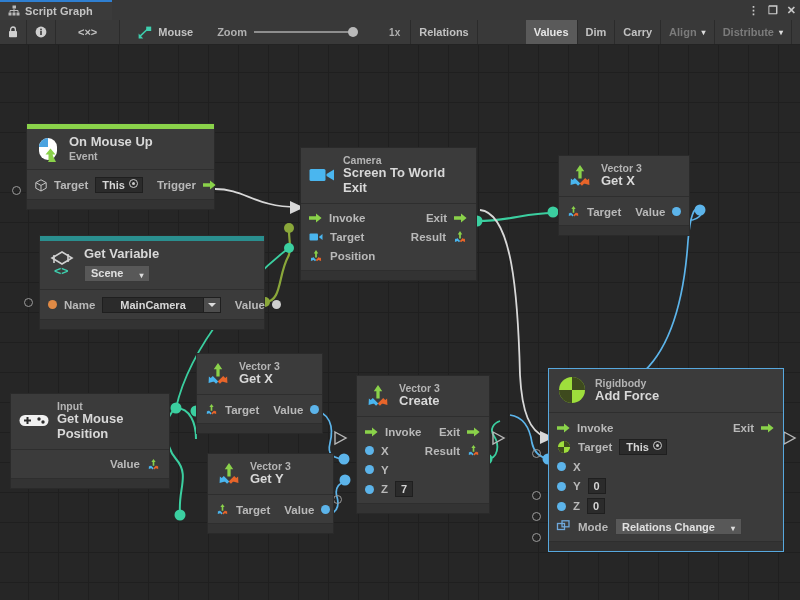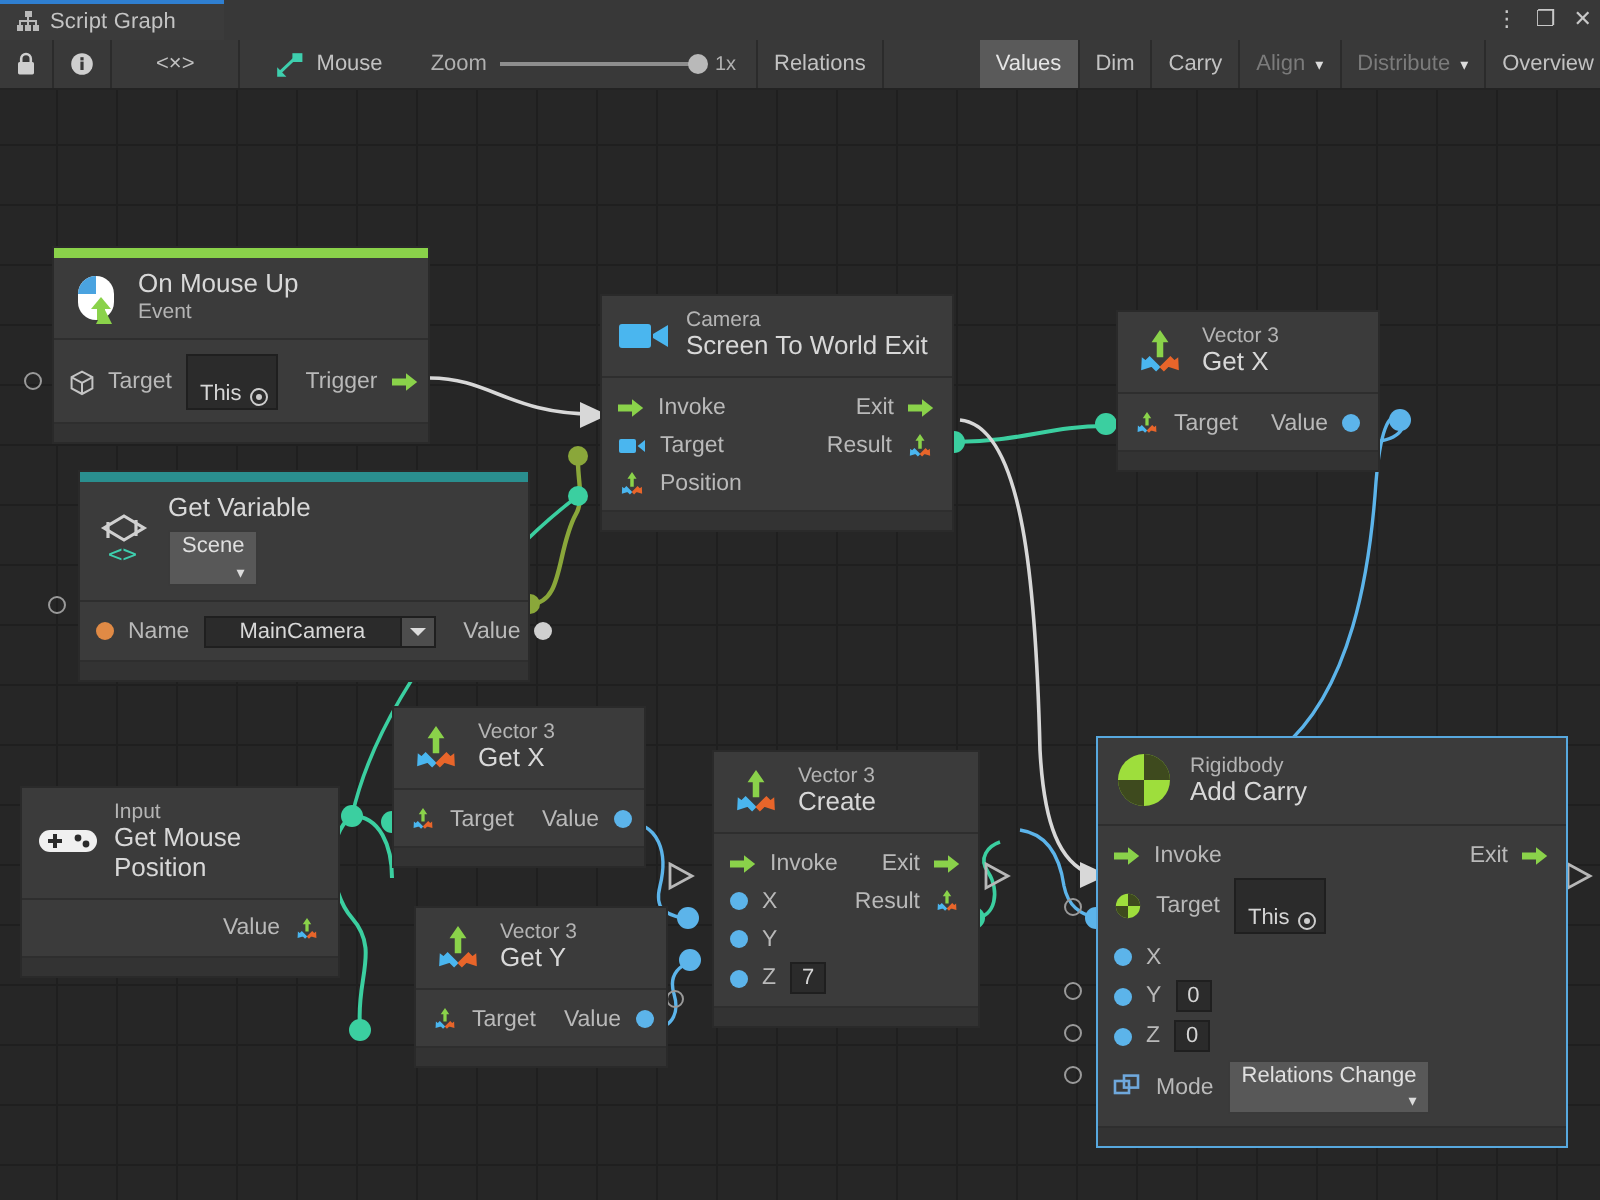--- a/index.html
+++ b/index.html
@@ -6,20 +6,21 @@
   html, body {
     width: 800px; height: 600px;
     background: #262626;
     font-family: "Liberation Sans", sans-serif;
     overflow: hidden;
   }
   #app {
     position: relative;
     width: 712px; height: 600px;
     background: #4d7c0f;
+    font-weight: bold;
   }
 
   
   .titlebar {
     position: absolute; left: 0; top: 0; width: 800px; height: 20px;
     background: #383838;
   }
   .tab {
     position: absolute; left: 0; top: 0; width: 112px; height: 20px;
     background: #3b3b3b;
@@ -57,21 +58,21 @@
   .tb-label { white-space: nowrap; }
   .zoom-wrap { display: flex; align-items: center; gap: 7px; padding: 0 10px; }
   .zoom-label { color: #b0b0b0; font-size: 11px; }
   .zoom-track {
     width: 100px; height: 2px; background: #8e8e8e; position: relative;
   }
   .zoom-knob {
     position: absolute; right: -4px; top: -4px;
     width: 10px; height: 10px; border-radius: 50%; background: #b9b9b9;
   }
-  .zoom-val { color: #b0b0b0; font-size: 10px; }
+  .zoom-val { color: #b0b0b0; font-size: 10px; margin-left: 28px; }
   .graph-name { color: #c2c2c2; font-size: 11px; }
 
   
   .canvas {
     position: absolute; left: 0; top: 45px; width: 800px; height: 555px;
     background-color: #262626;
     background-image:
       linear-gradient(to right, #1f1f1f 1px, transparent 1px),
       linear-gradient(to bottom, #1f1f1f 1px, transparent 1px);
     background-size: 30px 30px;
@@ -118,37 +119,36 @@
 
   
   .field {
     background: #2b2b2b; border: 1px solid #1f1f1f; color: #d4d4d4;
     font-size: 11px; padding: 1px 5px; display: inline-flex; align-items: center; gap: 5px;
     min-height: 16px;
   }
   .field.num { min-width: 18px; justify-content: center; padding: 1px 4px; }
   .dropdown {
     background: #585858; border: 1px solid #3a3a3a; color: #e0e0e0;
-    font-size: 11px; padding: 1px 6px; display: inline-flex; align-items: flex-end; gap: 2px;
+    font-size: 11px; padding: 1px 6px; display: inline-flex; align-items: flex-end; gap: 16px;
     min-height: 17px;
-    flex-direction: column;
   }
   .dd-caret { font-size: 8px; color: #dcdcdc; }
   .split-dd { display: inline-flex; align-items: stretch; }
   .split-dd .txt {
     background: #2b2b2b; border: 1px solid #1f1f1f; border-right: none;
     color: #d8d8d8; font-size: 11px; padding: 1px 17px; display:flex; align-items:center;
   }
   .split-dd .btn {
     background: #4d4d4d; border: 1px solid #1f1f1f; width: 18px;
     display: flex; align-items: center; justify-content: center;
   }
   .target-pill {
     background: #2b2b2b; border: 1px solid #1f1f1f; color: #d6d6d6;
-    font-size: 11px; padding: 13px 4px 1px 6px; display: inline-flex; align-items: flex-end; gap: 4px;
+    font-size: 11px; padding: 1px 4px 1px 6px; display: inline-flex; align-items: flex-start; gap: 4px;
   }
   .dot-circ {
     width: 9px; height: 9px; border-radius: 50%; border: 1.3px solid #cdcdcd;
     display: inline-flex; align-items: center; justify-content: center;
   }
   .dot-circ::after { content:""; width:3px; height:3px; border-radius:50%; background:#cdcdcd; }
 
   
   .arrow-g { width: 13px; height: 10px; flex: none; }
   .ext-arrow { position: absolute; pointer-events: none; }
@@ -639,21 +639,21 @@
       <div class="node-head">
         <span style="display:flex">
           <svg width="30" height="30" viewBox="0 0 30 30">
             <circle cx="15" cy="15" r="13" fill="#9ede3c"></circle>
             <path d="M15 2 A13 13 0 0 1 28 15 L15 15 Z" fill="#3e4a1e"></path>
             <path d="M15 15 L2 15 A13 13 0 0 0 15 28 Z" fill="#3e4a1e"></path>
           </svg>
         </span>
         <span class="head-text">
           <span class="head-sub">Rigidbody</span>
-          <span class="head-title">Add Carry</span>
+          <span class="head-title">Add Force</span>
         </span>
       </div>
       <div class="node-body">
         <div class="row">
           <span class="arrow-g">
             <svg width="13" height="10" viewBox="0 0 13 10">
                 <path d="M0 3.2 H7 V0.6 L12.6 5 L7 9.4 V6.8 H0 Z" fill="#8ad24a"></path>
               </svg>
           </span>
           <span class="lbl">Invoke</span>

